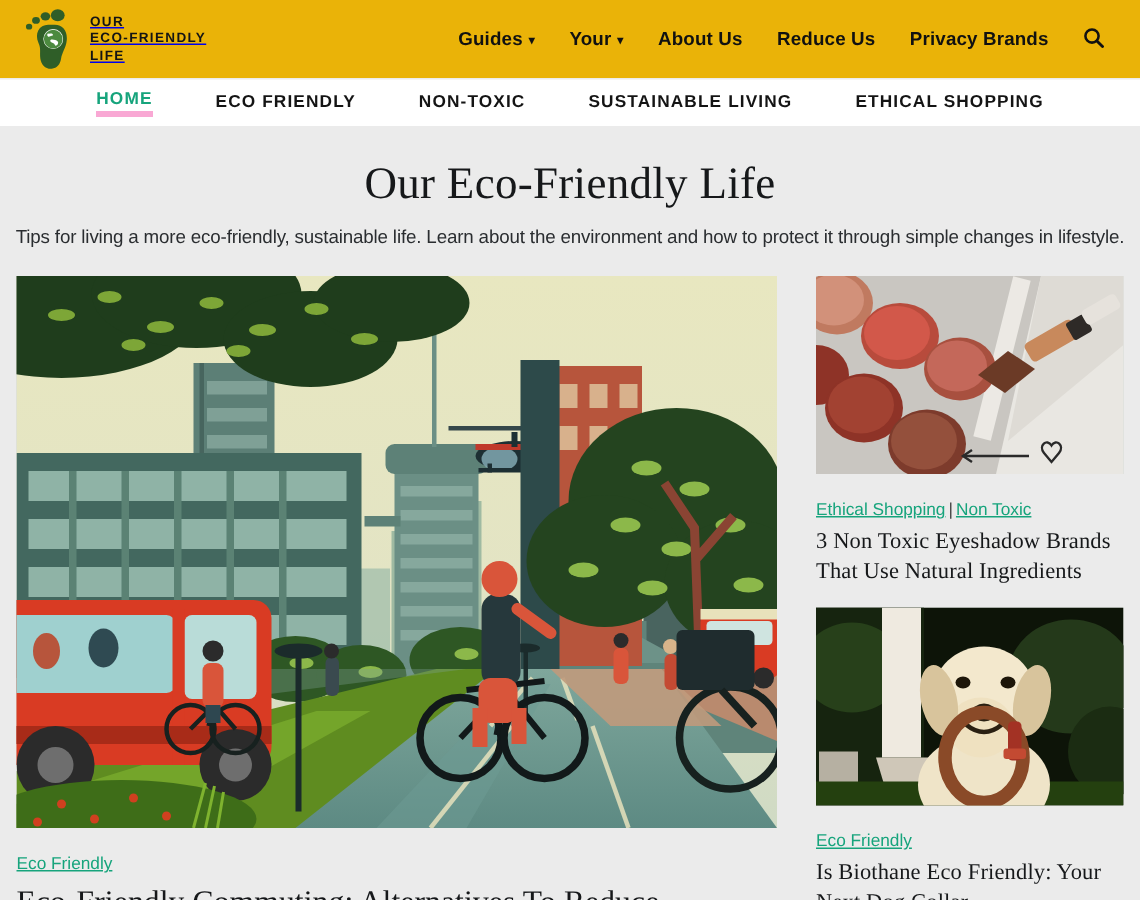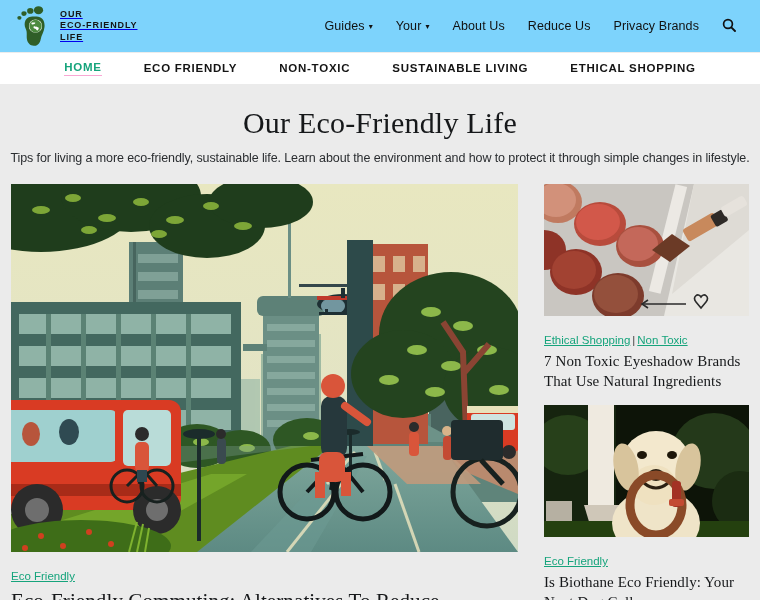--- a/index.html
+++ b/index.html
@@ -6,39 +6,39 @@
   html, body {
     width: 760px; height: 600px;
     overflow: hidden;
     background: #ebebeb;
     font-family: "Liberation Sans", sans-serif;
   }
 
   
   .topbar {
     height: 52px; width: 760px;
-    background: #7dd3fc;
+    background: #eab308;
     display: flex; 
     padding: 0 24px 0 14px;
     position: relative;
   }
   .logo { display: flex; align-items: center; gap: 4px; }
   .logo-mark { width: 42px; height: 40px; display: block; }
   .logo-text {
     font-size: 9px; font-weight: bold; letter-spacing: .9px;
     line-height: 11.5px; color: #141414;
     font-family: "Liberation Sans", sans-serif;
     text-transform: uppercase;
   }
   .topnav {
     margin-left: auto;
     display: flex; align-items: center; gap: 23px;
   }
   .topnav a {
-    font-size: 12.5px; font-weight: normal; color: #111;
+    font-size: 12.5px; font-weight: bold; color: #111;
     text-decoration: none; letter-spacing: .1px;
     display: flex; align-items: center; gap: 4px;
     white-space: nowrap;
   }
   .caret { font-size: 8px; line-height: 1; transform: translateY(1px); color:#111; }
   .search-btn {
     background: none; border: 0; cursor: pointer;
     display: flex; align-items: center; padding: 0;
   }
 
@@ -50,21 +50,21 @@
     display: flex; align-items: center; justify-content: center;
     gap: 42px;
   }
   .catbar a {
     font-size: 11.5px; font-weight: bold; letter-spacing: .75px;
     color: #141414; text-decoration: none; text-transform: uppercase;
     padding-bottom: 2px;
   }
   .catbar a.active {
     color: #16a47c;
-    border-bottom: 1px solid #f9a8d4;
+    border-bottom: 4px solid #f9a8d4;
   }
 
   
   .hero { padding: 22px 8px 0; text-align: center; }
   .hero h1 {
     font-family: "Liberation Serif", serif;
     font-size: 30px; font-weight: normal; color: #16181a;
     letter-spacing: .2px;
   }
   .hero p {
@@ -465,21 +465,21 @@
           <g fill="none" stroke="#2a2a2a" stroke-width="1.6">
             <path d="M152 118 c-4-5 2-10 5-5 3-5 9 0 5 5 l-5 6 z"></path>
             <line x1="98" y1="120" x2="142" y2="120"></line>
             <polyline points="104,116 98,120 104,124"></polyline>
           </g>
         </svg>
       </a>
       <div class="cats">
         <a href="#">Ethical Shopping</a><span class="sep">|</span><a href="#">Non Toxic</a>
       </div>
-      <h3 class="card-title title-side">7 Non Toxic Eyeshadow Brands That Use Natural Ingredients</h3>
+      <h3 class="card-title title-side">3 Non Toxic Eyeshadow Brands That Use Natural Ingredients</h3>
     </article>
 
     <article class="side-card">
       <a class="thumb thumb-side" href="#">
         <svg viewBox="0 0 205 132" width="205" height="132" preserveAspectRatio="none" aria-hidden="true">
           <rect width="205" height="132" fill="#0d1408"></rect>
           <rect x="0" y="0" width="72" height="132" fill="#16240f"></rect>
           <ellipse cx="24" cy="40" rx="34" ry="30" fill="#27401a"></ellipse>
           <ellipse cx="170" cy="46" rx="42" ry="38" fill="#24391a"></ellipse>
           <ellipse cx="196" cy="96" rx="28" ry="30" fill="#1b2c12"></ellipse>

